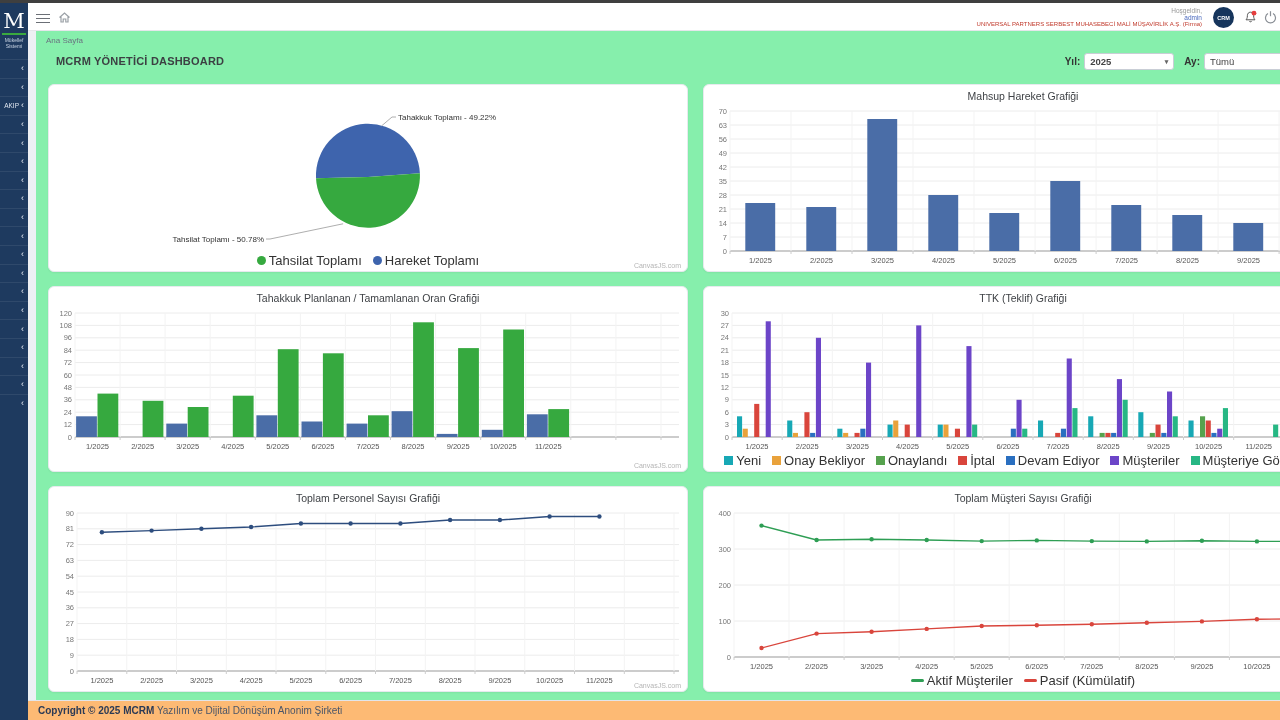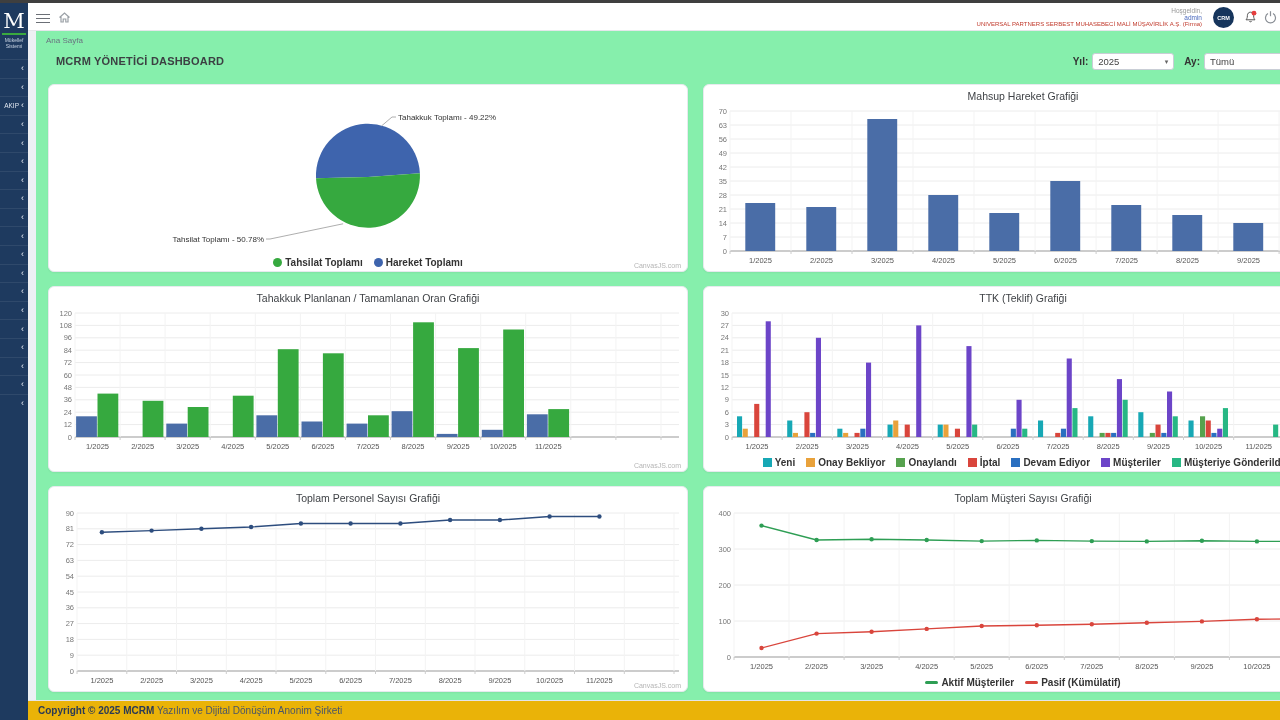--- a/index.html
+++ b/index.html
@@ -29,37 +29,37 @@
   .pwr-btn { position:absolute; right:2px; top:7px; cursor:pointer; }
   
   .main { position:absolute; left:36px; top:31px; width:1252px; height:669px; background:#86efac; }
   .crumb { position:absolute; left:10px; top:5px; font-size:8px; color:#6a7280; cursor:pointer; }
   .page-title { position:absolute; left:20px; top:24px; font-size:11px; font-weight:600; color:#3c4043; letter-spacing:.2px; }
   .filters { position:absolute; right:-12px; top:22px; display:flex; align-items:center; }
   .f-label { font-size:10px; font-weight:bold; color:#333; margin-right:4px; }
   .f-select { height:17px; background:#fff; border:1px solid #c9ced6; border-radius:3px; font-size:9.5px; color:#444; display:flex; align-items:center; padding:0 5px; margin-right:10px; cursor:pointer; }
   .f-select .cv { flex:1; }
   .f-select .ch { font-size:7px; color:#666; margin-left:8px; }
-  .sel-year { width:82px; }
+  .sel-year { width:90px;font-weight:bold; }
   .sel-month { width:86px; }
   
   .card { position:absolute; background:#fff; border:1px solid #e7eaee; border-radius:6px; box-shadow:0 1px 2px rgba(0,0,0,.05); }
   .card-title { position:absolute; top:5px; left:0; right:0; text-align:center; font-size:10.5px; color:#3f4246; }
   .chart { position:absolute; left:4px; right:4px; top:20px; bottom:4px; }
   .chart.has-legend { bottom:18px; }
   .legend { position:absolute; left:0; right:0; bottom:3px; display:flex; justify-content:center; align-items:center; gap:11px; white-space:nowrap; }
   .lg-item { display:inline-flex; align-items:center; gap:3px; cursor:pointer; }
-  .lg-item span:last-child { font-size:10px; font-weight:700; color:#333; }
+  .lg-item span:last-child { font-size:13px; font-weight:400; color:#333; }
   .lg-mk { display:inline-block; }
   .lg-mk.square { width:9px; height:9px; }
   .lg-mk.circle { width:9px; height:9px; border-radius:50%; }
   .lg-mk.line { width:13px; height:3px; border-radius:2px; }
   .watermark { position:absolute; right:6px; bottom:2px; font-size:7px; color:#b5b5b5; }
   
-  .footer { position:absolute; left:28px; top:700px; width:1252px; height:20px; background:#eab308; border-top:1px solid #e2e5ea; z-index:6; }
+  .footer { position:absolute; left:28px; top:700px; width:1252px; height:20px; background:#fdba74; border-top:1px solid #e2e5ea; z-index:6; }
   .footer p { margin:4px 0 0 10px; font-size:10px; color:#4a5568; }
   .footer b { color:#2b3a55; }
   svg text { font-family:"Liberation Sans",sans-serif; }
 </style>
 </head>
 <body>
 
 <div class="topstrip"></div>
 
 <div class="sidebar">

